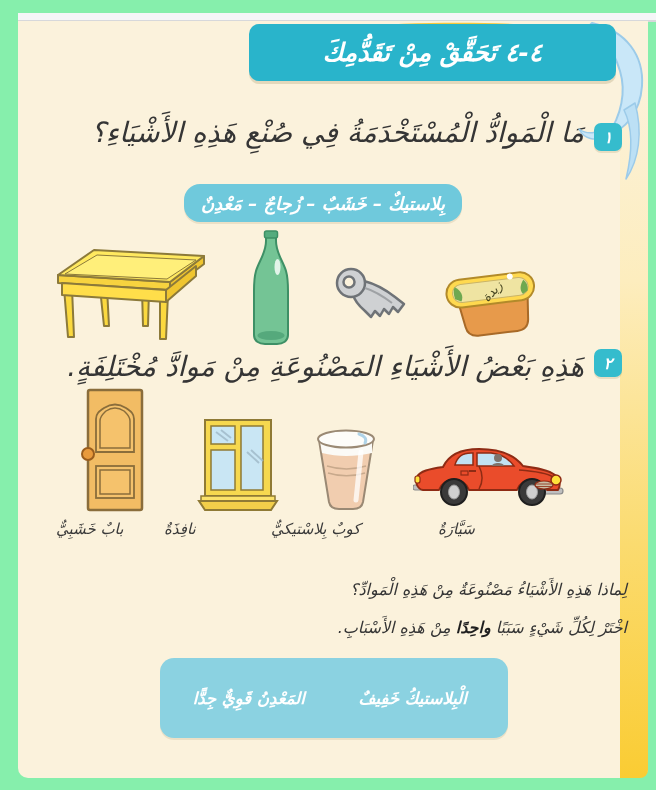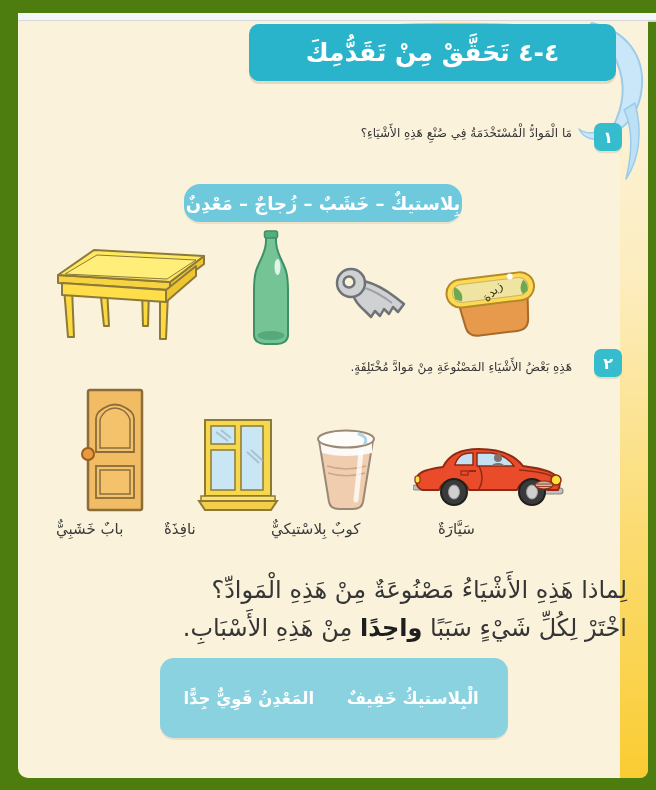--- a/index.html
+++ b/index.html
@@ -1,32 +1,32 @@
 <!DOCTYPE html>
 <html lang="ar" dir="rtl"><head>
 <meta charset="utf-8">
 <style>
   html,body{margin:0;padding:0;}
   body{background:#ffffff;font-family:"DejaVu Sans",sans-serif;}
-  .canvas{position:relative;width:656px;height:790px;background:#4d7c0f;overflow:hidden;direction:rtl;}
+  .canvas{position:relative;width:656px;height:790px;background:#86efac;overflow:hidden;direction:rtl;font-style:italic;}
   .top-edge{position:absolute;left:18px;top:13px;width:638px;height:7px;background:#F5F6F8;border-bottom:2px solid #D7D8DB;}
   .page{position:absolute;left:18px;top:21px;width:630px;height:757px;background:#FBF2DC;border-radius:0 0 10px 10px;}
   .yellow-strip{position:absolute;left:602px;top:46px;width:28px;height:711px;
     background:linear-gradient(#FBF2DC 0%,#FDEDBE 30%,#FBDC73 65%,#FACC33 100%);
     border-radius:0 0 8px 0;}
   .deco-svg{position:absolute;left:212px;top:-10px;width:430px;height:185px;z-index:1;}
   .title-banner{position:absolute;left:231px;top:3px;width:367px;height:57px;background:#29B4CB;
     border-radius:10px;z-index:2;display:flex;align-items:center;justify-content:center;
     box-shadow:0 3px 0 rgba(120,100,40,.18);}
   .title-banner span{color:#ffffff;font-size:25px;font-weight:bold;white-space:nowrap;}
   .num-badge{position:absolute;width:28px;height:28px;background:#35BCCD;border-radius:7px;z-index:2;
     display:flex;align-items:center;justify-content:center;color:#fff;font-size:16px;font-weight:bold;
     box-shadow:0 2px 0 rgba(120,100,40,.15);}
-  .qline{position:absolute;right:76px;color:#353535;font-size:12px;white-space:nowrap;line-height:34px;}
-  .qline-wide{position:absolute;right:21px;color:#353535;font-size:24px;white-space:nowrap;line-height:34px;}
+  .qline{position:absolute;right:64px;color:#353535;font-size:28px;white-space:nowrap;line-height:34px;}
+  .qline-wide{position:absolute;right:21px;color:#353535;font-size:16px;white-space:nowrap;line-height:34px;}
   .bold-word{font-weight:bold;color:#1e1e1e;}
   .words-box{position:absolute;left:166px;top:163px;width:278px;height:38px;background:#6FC9DC;border-radius:16px;
     display:flex;align-items:center;justify-content:center;box-shadow:0 2px 0 rgba(120,100,40,.12);}
   .words-box span{color:#ffffff;font-size:18px;font-weight:bold;white-space:nowrap;}
   .reasons-box{position:absolute;left:142px;top:637px;width:348px;height:80px;background:#8BD2E1;border-radius:14px;
     display:grid;grid-template-columns:52% 48%;align-content:center;row-gap:4px;padding:4px 10px;box-sizing:border-box;
     box-shadow:0 2px 0 rgba(120,100,40,.12);}
   .reasons-box span{color:#ffffff;font-size:16.5px;font-weight:bold;white-space:nowrap;text-align:center;}
   .fig{position:absolute;}
   .fig svg{display:block;width:100%;height:100%;}

